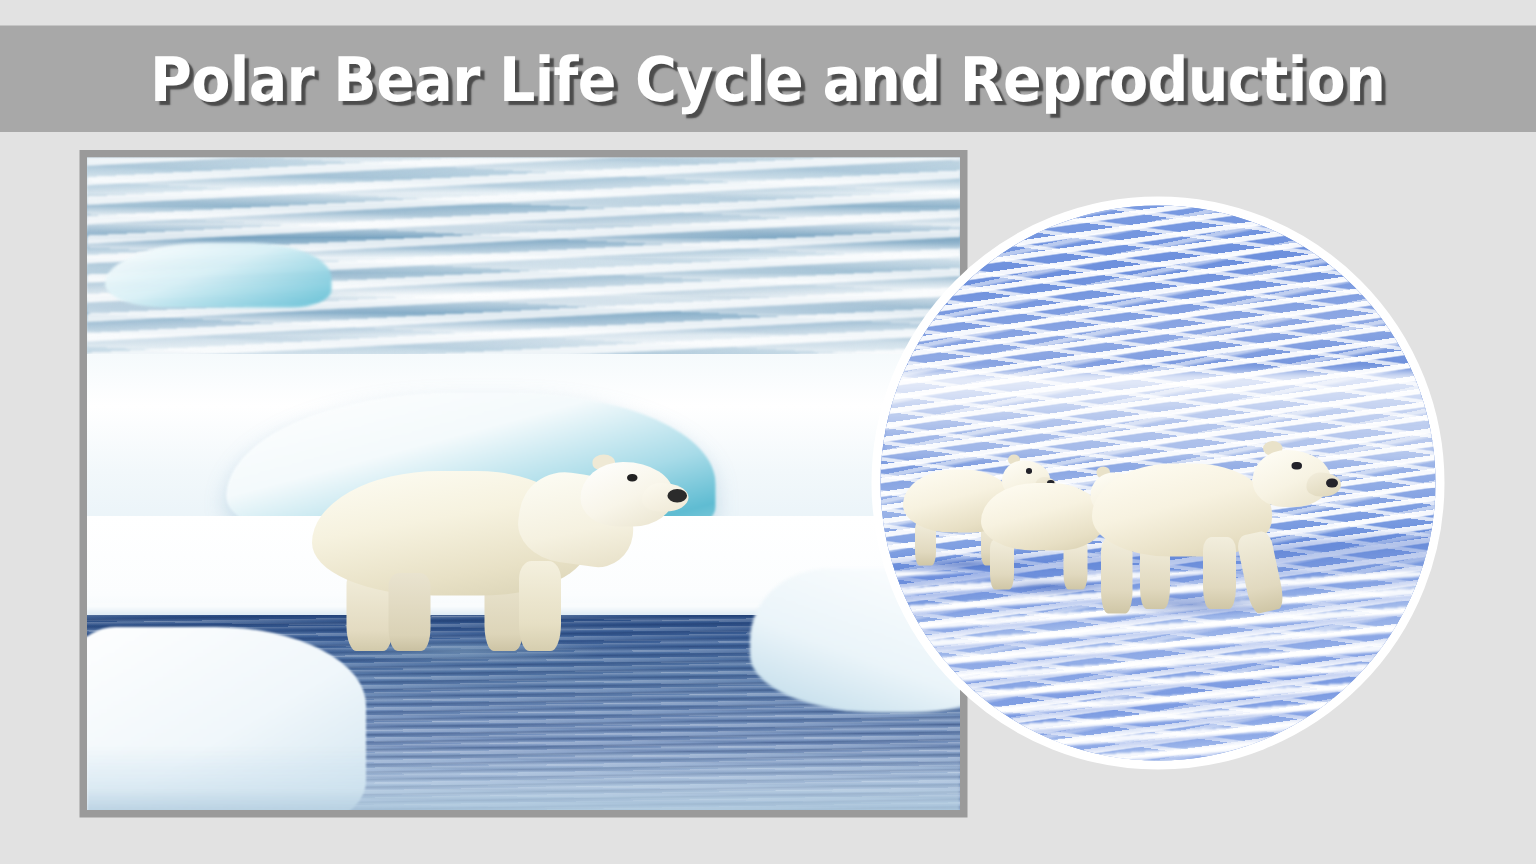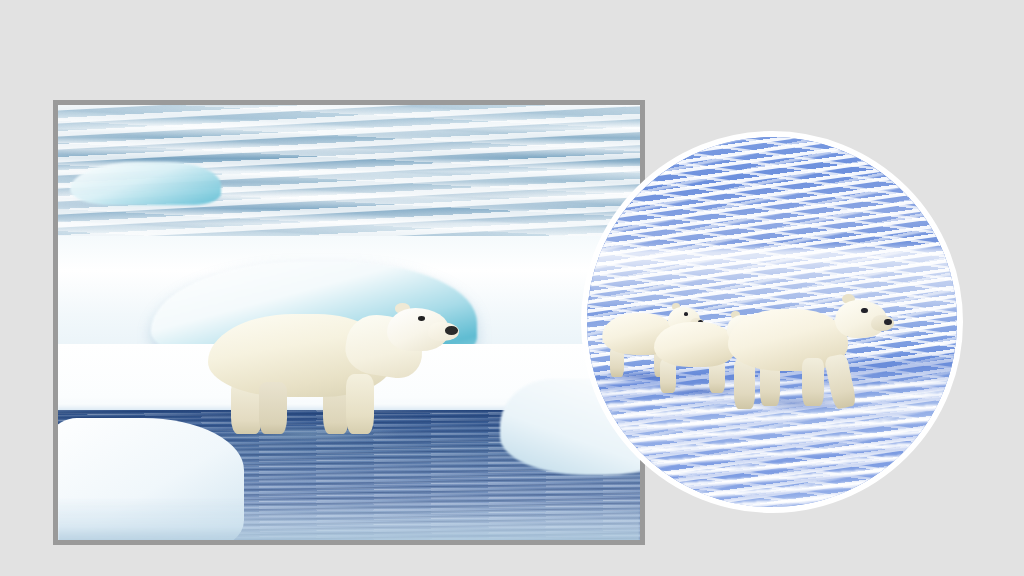--- a/index.html
+++ b/index.html
@@ -342,20 +342,23 @@
 
   #bear-mother { left: 38%; top: 41%; width: 44%; height: 30%; }
   #bear-cub-1  { left: 18%; top: 46%; width: 30%; height: 22%; }
   #bear-cub-2  { left: 4%;  top: 44%; width: 27%; height: 20%; }
 </style>
 </head>
 <body>
 
 <div id="slide">
 
+  <div id="title-band">
+    <div id="title-text">Polar Bear Life Cycle and Reproduction</div>
+  </div>
 
   <div id="left-photo-frame">
     <div id="left-photo">
       <div class="ice-sky"></div>
       <div class="ice-sky-texture"></div>
       <div class="ice-berg2"></div>
       <div class="ice-mid"></div>
       <div class="ice-berg"></div>
       <div class="ice-floor"></div>
       <div class="water-edge-foam"></div>

